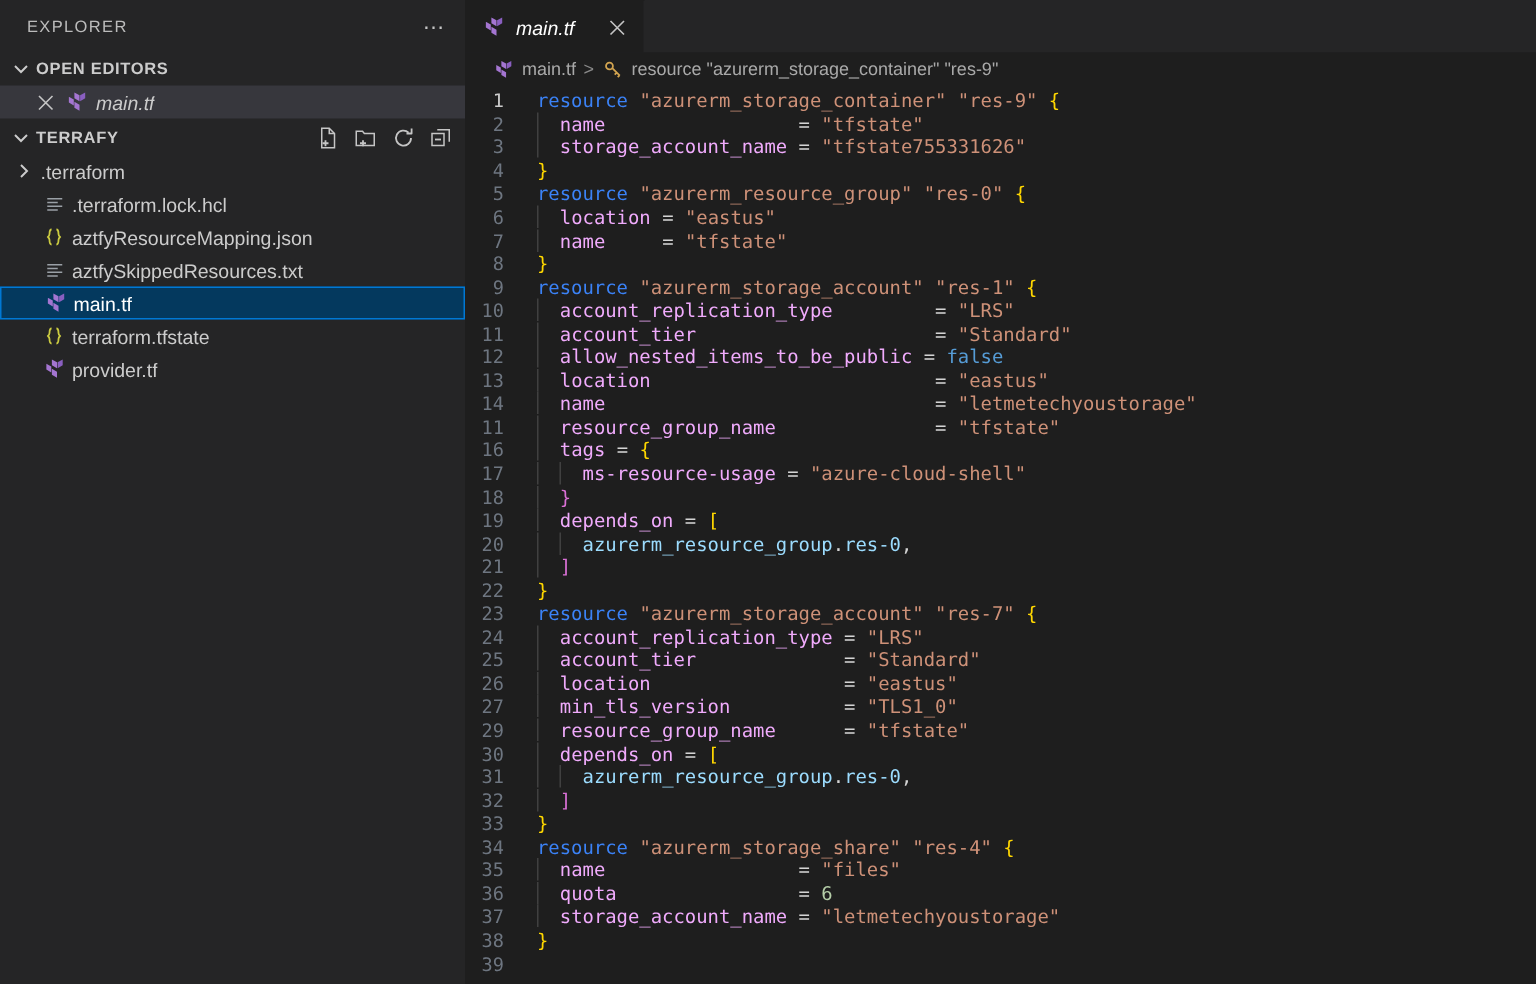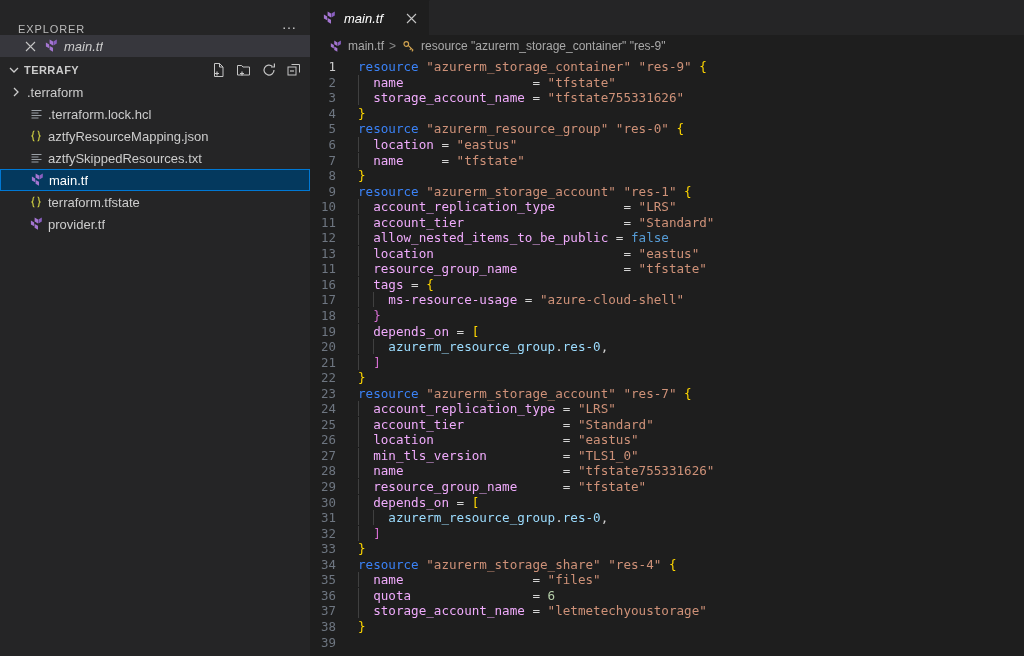--- a/index.html
+++ b/index.html
@@ -13,21 +13,21 @@
 
   
   .sidebar {
     width: 310px; height: 656px;
     background: #252526;
     display: flex; flex-direction: column;
     flex: 0 0 310px;
     user-select: none;
   }
   .sidebar-title {
-    height: 35px; display: flex; align-items: flex-end;
+    height: 35px; display: flex; align-items: center;
     padding: 0 12px 0 18px;
     font-size: 11px; letter-spacing: .9px; color: #bbbbbb;
     text-transform: uppercase;
     gap: 27px;
   }
   .sidebar-title .ttl { flex: 1; }
   .dots {
     color: #c5c5c5; font-size: 15px; line-height: 10px;
     letter-spacing: 1.5px; padding-bottom: 6px;
   }
@@ -134,20 +134,28 @@
 
 <div class="app">
 
   <div class="sidebar">
 
     <div class="sidebar-title">
       <span class="ttl">EXPLORER</span>
       <span class="dots">…</span>
     </div>
 
+    <div class="section-header">
+      <span class="twisty">
+        <svg width="16" height="16" viewBox="0 0 16 16" fill="none">
+            <path d="M4 6l4 4 4-4" stroke="currentColor" stroke-width="1.3" fill="none"></path>
+          </svg>
+      </span>
+      <span class="label">OPEN EDITORS</span>
+    </div>
 
     <div class="row open-editor">
       <span class="close-x">
         <svg width="11" height="11" viewBox="0 0 11 11">
             <path d="M1 1l9 9M10 1l-9 9" stroke="currentColor" stroke-width="1.1"></path>
           </svg>
       </span>
       <span class="ficon">
         <svg width="13" height="14" viewBox="0 0 13 14">
           <path d="M4.6 0.6v3.9l3.4 1.95V2.55z" fill="#a475d1"></path>
@@ -323,34 +331,34 @@
         <div class="cline"><span class="lnum">4</span><span class="ctext"><span class="t-brc">}</span></span></div>
         <div class="cline"><span class="lnum">5</span><span class="ctext"><span class="t-kw">resource </span><span class="t-str">"azurerm_resource_group"</span><span class="t-plain"> </span><span class="t-str">"res-0"</span><span class="t-plain"> </span><span class="t-brc">{</span></span></div>
         <div class="cline"><span class="lnum">6</span><span class="ctext"><span class="ig" style="position: absolute; left: 4px; top: 0px;"></span><span class="t-plain">  </span><span class="t-prop">location</span><span class="t-op"> = </span><span class="t-str">"eastus"</span></span></div>
         <div class="cline"><span class="lnum">7</span><span class="ctext"><span class="ig" style="position: absolute; left: 4px; top: 0px;"></span><span class="t-plain">  </span><span class="t-prop">name</span><span class="t-op">     = </span><span class="t-str">"tfstate"</span></span></div>
         <div class="cline"><span class="lnum">8</span><span class="ctext"><span class="t-brc">}</span></span></div>
         <div class="cline"><span class="lnum">9</span><span class="ctext"><span class="t-kw">resource </span><span class="t-str">"azurerm_storage_account"</span><span class="t-plain"> </span><span class="t-str">"res-1"</span><span class="t-plain"> </span><span class="t-brc">{</span></span></div>
         <div class="cline"><span class="lnum">10</span><span class="ctext"><span class="ig" style="position: absolute; left: 4px; top: 0px;"></span><span class="t-plain">  </span><span class="t-prop">account_replication_type</span><span class="t-op">         = </span><span class="t-str">"LRS"</span></span></div>
         <div class="cline"><span class="lnum">11</span><span class="ctext"><span class="ig" style="position: absolute; left: 4px; top: 0px;"></span><span class="t-plain">  </span><span class="t-prop">account_tier</span><span class="t-op">                     = </span><span class="t-str">"Standard"</span></span></div>
         <div class="cline"><span class="lnum">12</span><span class="ctext"><span class="ig" style="position: absolute; left: 4px; top: 0px;"></span><span class="t-plain">  </span><span class="t-prop">allow_nested_items_to_be_public</span><span class="t-op"> = </span><span class="t-bool">false</span></span></div>
         <div class="cline"><span class="lnum">13</span><span class="ctext"><span class="ig" style="position: absolute; left: 4px; top: 0px;"></span><span class="t-plain">  </span><span class="t-prop">location</span><span class="t-op">                         = </span><span class="t-str">"eastus"</span></span></div>
+        <div class="cline"><span class="lnum">14</span><span class="ctext"><span class="ig" style="position: absolute; left: 4px; top: 0px;"></span><span class="t-plain">  </span><span class="t-prop">name</span><span class="t-op">                             = </span><span class="t-str">"letmetechyoustorage"</span></span></div>
         <div class="cline"><span class="lnum">11</span><span class="ctext"><span class="ig" style="position: absolute; left: 4px; top: 0px;"></span><span class="t-plain">  </span><span class="t-prop">resource_group_name</span><span class="t-op">              = </span><span class="t-str">"tfstate"</span></span></div>
         <div class="cline"><span class="lnum">16</span><span class="ctext"><span class="ig" style="position: absolute; left: 4px; top: 0px;"></span><span class="t-plain">  </span><span class="t-prop">tags</span><span class="t-op"> = </span><span class="t-brc">{</span></span></div>
         <div class="cline"><span class="lnum">17</span><span class="ctext"><span class="ig" style="position: absolute; left: 4px; top: 0px;"></span><span class="ig" style="position: absolute; left: 19.2px; top: 0px;"></span><span class="t-plain">    </span><span class="t-prop">ms-resource-usage</span><span class="t-op"> = </span><span class="t-str">"azure-cloud-shell"</span></span></div>
         <div class="cline"><span class="lnum">18</span><span class="ctext"><span class="ig" style="position: absolute; left: 4px; top: 0px;"></span><span class="t-plain">  </span><span class="t-brk">}</span></span></div>
         <div class="cline"><span class="lnum">19</span><span class="ctext"><span class="ig" style="position: absolute; left: 4px; top: 0px;"></span><span class="t-plain">  </span><span class="t-prop">depends_on</span><span class="t-op"> = </span><span class="t-brc">[</span></span></div>
         <div class="cline"><span class="lnum">20</span><span class="ctext"><span class="ig" style="position: absolute; left: 4px; top: 0px;"></span><span class="ig" style="position: absolute; left: 19.2px; top: 0px;"></span><span class="t-plain">    </span><span class="t-ref">azurerm_resource_group</span><span class="t-plain">.</span><span class="t-ref">res-0</span><span class="t-plain">,</span></span></div>
         <div class="cline"><span class="lnum">21</span><span class="ctext"><span class="ig" style="position: absolute; left: 4px; top: 0px;"></span><span class="t-plain">  </span><span class="t-brk">]</span></span></div>
         <div class="cline"><span class="lnum">22</span><span class="ctext"><span class="t-brc">}</span></span></div>
         <div class="cline"><span class="lnum">23</span><span class="ctext"><span class="t-kw">resource </span><span class="t-str">"azurerm_storage_account"</span><span class="t-plain"> </span><span class="t-str">"res-7"</span><span class="t-plain"> </span><span class="t-brc">{</span></span></div>
         <div class="cline"><span class="lnum">24</span><span class="ctext"><span class="ig" style="position: absolute; left: 4px; top: 0px;"></span><span class="t-plain">  </span><span class="t-prop">account_replication_type</span><span class="t-op"> = </span><span class="t-str">"LRS"</span></span></div>
         <div class="cline"><span class="lnum">25</span><span class="ctext"><span class="ig" style="position: absolute; left: 4px; top: 0px;"></span><span class="t-plain">  </span><span class="t-prop">account_tier</span><span class="t-op">             = </span><span class="t-str">"Standard"</span></span></div>
         <div class="cline"><span class="lnum">26</span><span class="ctext"><span class="ig" style="position: absolute; left: 4px; top: 0px;"></span><span class="t-plain">  </span><span class="t-prop">location</span><span class="t-op">                 = </span><span class="t-str">"eastus"</span></span></div>
         <div class="cline"><span class="lnum">27</span><span class="ctext"><span class="ig" style="position: absolute; left: 4px; top: 0px;"></span><span class="t-plain">  </span><span class="t-prop">min_tls_version</span><span class="t-op">          = </span><span class="t-str">"TLS1_0"</span></span></div>
-        <div class="cline"><span class="lnum">28</span><span class="ctext"><span class="ig" style="position: absolute; left: 4px; top: 0px;"></span><span class="t-plain">  </span><span class="t-prop">name</span><span class="t-op">                     = </span><span class="t-str">"tfstate755331626"</span></span></div>
         <div class="cline"><span class="lnum">29</span><span class="ctext"><span class="ig" style="position: absolute; left: 4px; top: 0px;"></span><span class="t-plain">  </span><span class="t-prop">resource_group_name</span><span class="t-op">      = </span><span class="t-str">"tfstate"</span></span></div>
         <div class="cline"><span class="lnum">30</span><span class="ctext"><span class="ig" style="position: absolute; left: 4px; top: 0px;"></span><span class="t-plain">  </span><span class="t-prop">depends_on</span><span class="t-op"> = </span><span class="t-brc">[</span></span></div>
         <div class="cline"><span class="lnum">31</span><span class="ctext"><span class="ig" style="position: absolute; left: 4px; top: 0px;"></span><span class="ig" style="position: absolute; left: 19.2px; top: 0px;"></span><span class="t-plain">    </span><span class="t-ref">azurerm_resource_group</span><span class="t-plain">.</span><span class="t-ref">res-0</span><span class="t-plain">,</span></span></div>
         <div class="cline"><span class="lnum">32</span><span class="ctext"><span class="ig" style="position: absolute; left: 4px; top: 0px;"></span><span class="t-plain">  </span><span class="t-brk">]</span></span></div>
         <div class="cline"><span class="lnum">33</span><span class="ctext"><span class="t-brc">}</span></span></div>
         <div class="cline"><span class="lnum">34</span><span class="ctext"><span class="t-kw">resource </span><span class="t-str">"azurerm_storage_share"</span><span class="t-plain"> </span><span class="t-str">"res-4"</span><span class="t-plain"> </span><span class="t-brc">{</span></span></div>
         <div class="cline"><span class="lnum">35</span><span class="ctext"><span class="ig" style="position: absolute; left: 4px; top: 0px;"></span><span class="t-plain">  </span><span class="t-prop">name</span><span class="t-op">                 = </span><span class="t-str">"files"</span></span></div>
         <div class="cline"><span class="lnum">36</span><span class="ctext"><span class="ig" style="position: absolute; left: 4px; top: 0px;"></span><span class="t-plain">  </span><span class="t-prop">quota</span><span class="t-op">                = </span><span class="t-num">6</span></span></div>
         <div class="cline"><span class="lnum">37</span><span class="ctext"><span class="ig" style="position: absolute; left: 4px; top: 0px;"></span><span class="t-plain">  </span><span class="t-prop">storage_account_name</span><span class="t-op"> = </span><span class="t-str">"letmetechyoustorage"</span></span></div>
         <div class="cline"><span class="lnum">38</span><span class="ctext"><span class="t-brc">}</span></span></div>

